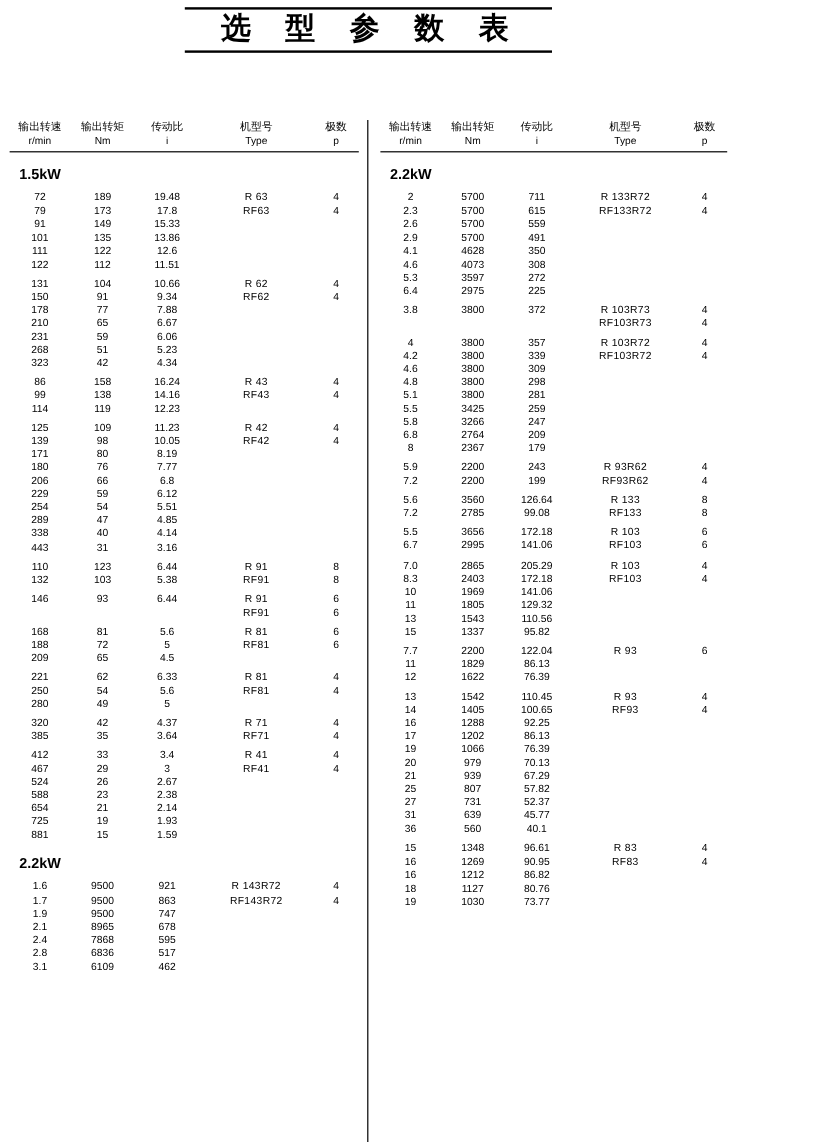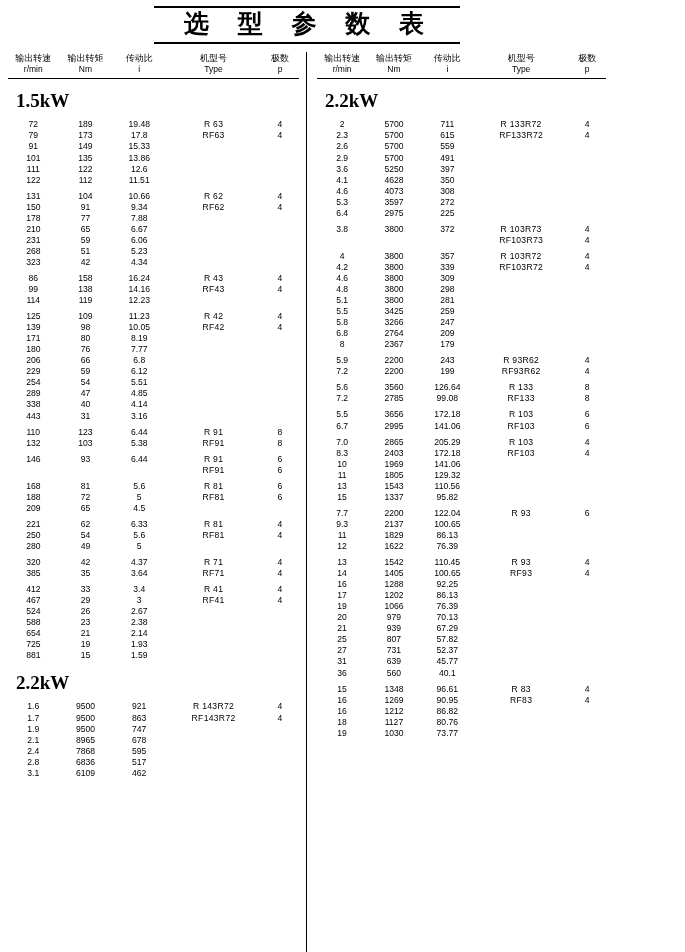--- a/index.html
+++ b/index.html
@@ -39,20 +39,21 @@
   }
   .columns {
     display: flex;
     margin-top: 8px;
     height: 900px;
   }
   .col {
     width: 50%;
     box-sizing: border-box;
     position: relative;
+    margin-top: 48px;
   }
   .col.left {
     padding-right: 7px;
     border-right: 1px solid #000;
   }
   .col.right {
     padding-left: 10px;
   }
   table.hdr {
     width: 100%;
@@ -68,24 +69,24 @@
   }
   table.hdr tr.r2 td {
     font-size: 8.5px;
     font-family: "Liberation Sans", sans-serif;
   }
   .hdr-rule {
     border-bottom: 1px solid #000;
     margin-top: 3px;
   }
   .section-title {
-    font-size: 19px;
+    font-size: 12px;
     font-weight: bold;
     margin: 11px 0 7px 8px;
-    font-family: Liberation Serif, serif;
+    font-family: Liberation Sans, sans-serif;
   }
   table.data {
     width: 100%;
     border-collapse: collapse;
     table-layout: fixed;
   }
   table.data td {
     font-size: 8.6px;
     line-height: 11.05px;
     padding: 0;
@@ -587,27 +588,20 @@
                 <td class="c5">&nbsp;</td>
               </tr>
               <tr>
                 <td class="c1">2.9</td>
                 <td class="c2">5700</td>
                 <td class="c3">491</td>
                 <td class="c4 type-cell">&nbsp;</td>
                 <td class="c5">&nbsp;</td>
               </tr>
               <tr>
-                <td class="c1">3.6</td>
-                <td class="c2">5250</td>
-                <td class="c3">397</td>
-                <td class="c4 type-cell">&nbsp;</td>
-                <td class="c5">&nbsp;</td>
-              </tr>
-              <tr>
                 <td class="c1">4.1</td>
                 <td class="c2">4628</td>
                 <td class="c3">350</td>
                 <td class="c4 type-cell">&nbsp;</td>
                 <td class="c5">&nbsp;</td>
               </tr>
               <tr>
                 <td class="c1">4.6</td>
                 <td class="c2">4073</td>
                 <td class="c3">308</td>
@@ -809,27 +803,20 @@
               </tr>
               <tr class="gap">
                 <td colspan="5"></td>
               </tr>
               <tr>
                 <td class="c1">7.7</td>
                 <td class="c2">2200</td>
                 <td class="c3">122.04</td>
                 <td class="c4 type-cell">R  93</td>
                 <td class="c5">6</td>
-              </tr>
-              <tr>
-                <td class="c1">9.3</td>
-                <td class="c2">2137</td>
-                <td class="c3">100.65</td>
-                <td class="c4 type-cell">&nbsp;</td>
-                <td class="c5">&nbsp;</td>
               </tr>
               <tr>
                 <td class="c1">11</td>
                 <td class="c2">1829</td>
                 <td class="c3">86.13</td>
                 <td class="c4 type-cell">&nbsp;</td>
                 <td class="c5">&nbsp;</td>
               </tr>
               <tr>
                 <td class="c1">12</td>

